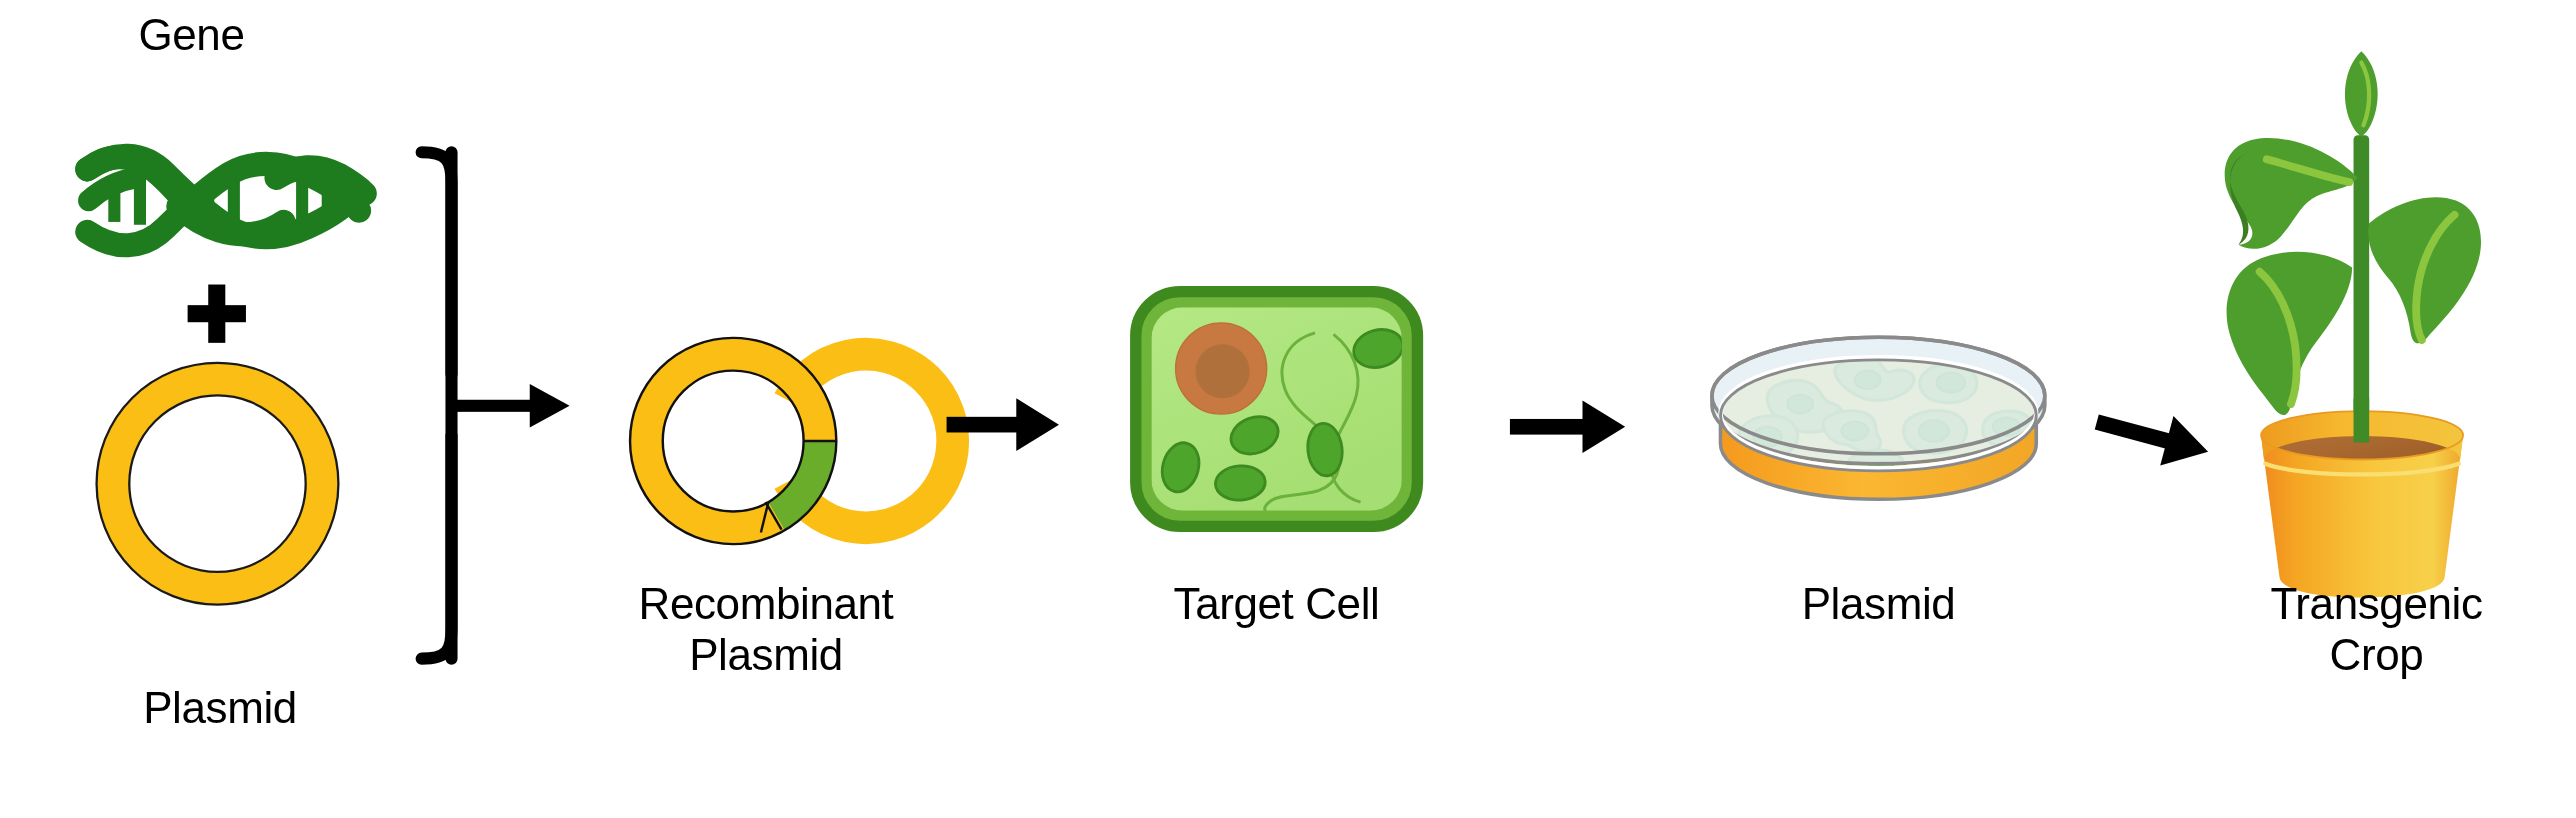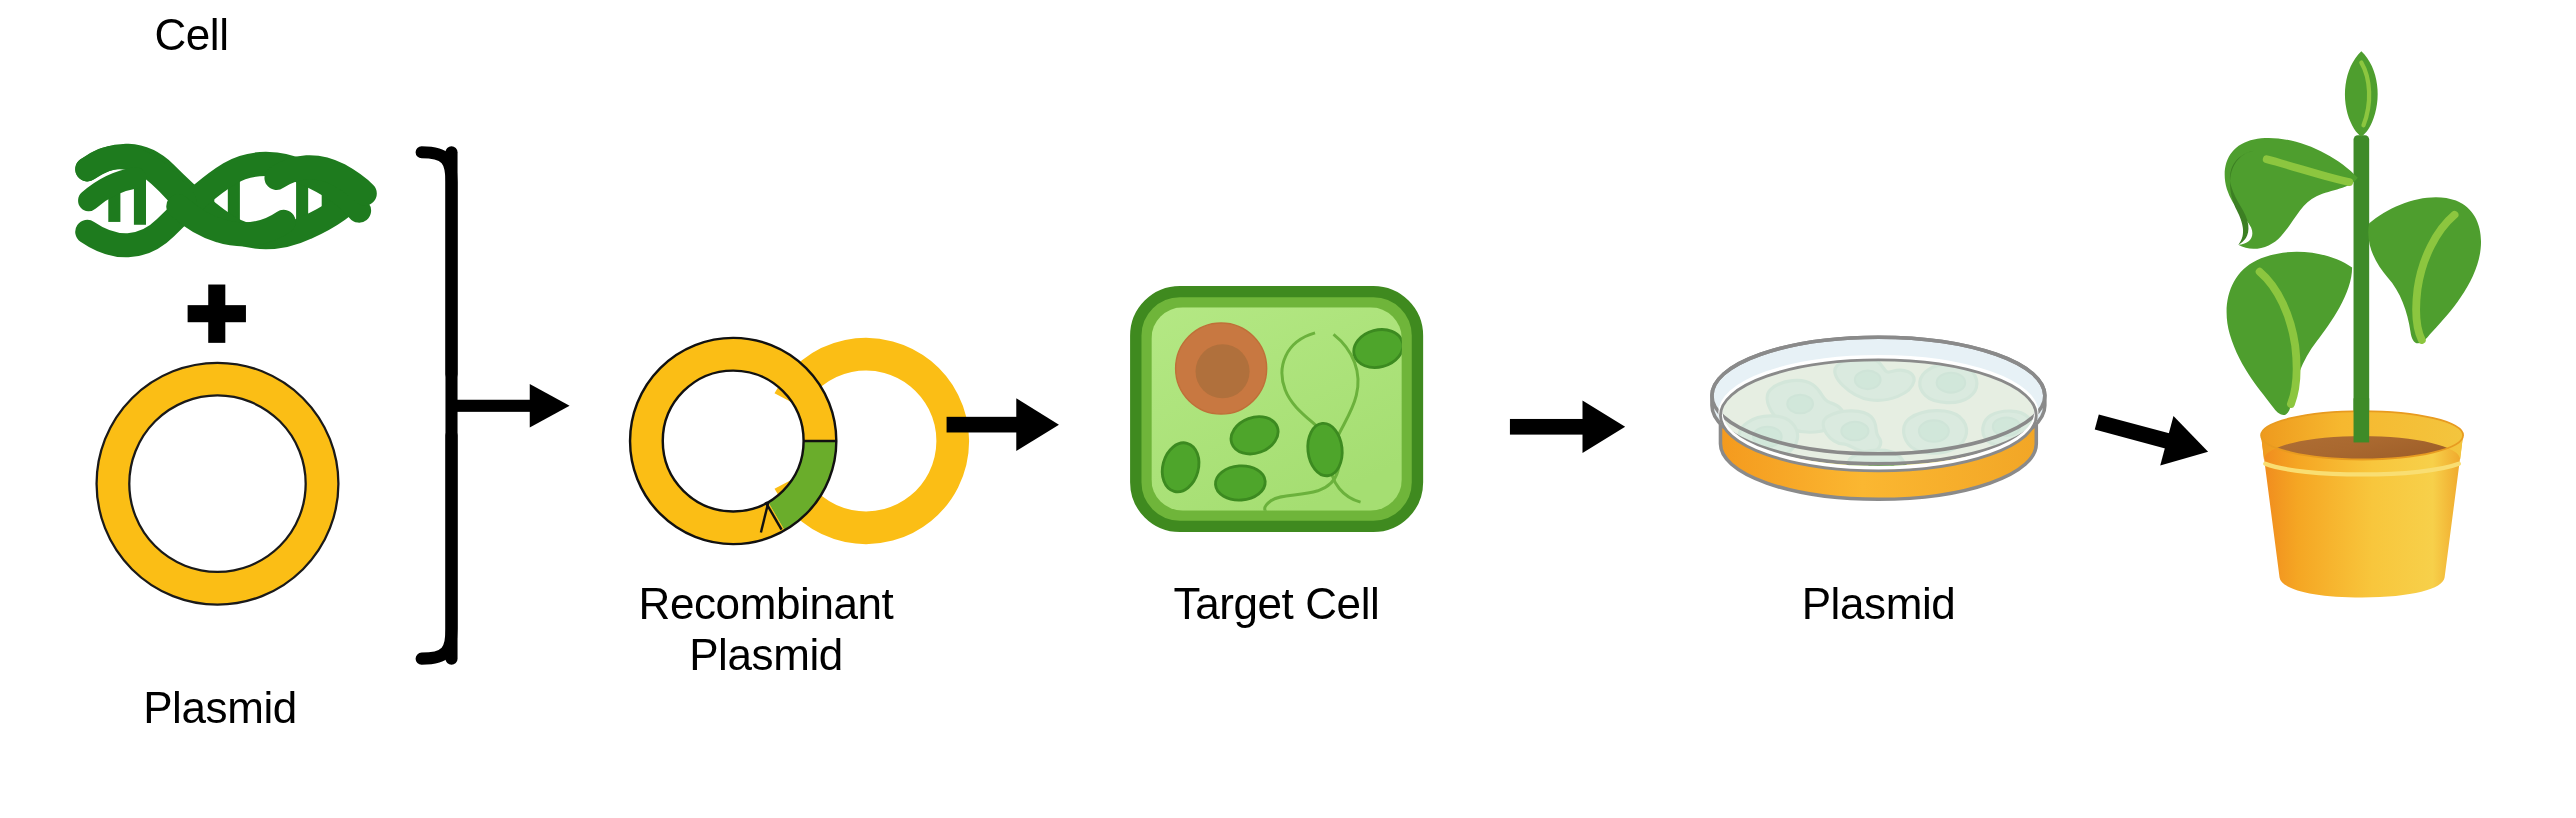--- a/index.html
+++ b/index.html
@@ -285,26 +285,28 @@
 
       <path d="M 3178 612 A 142 34 0 0 1 3462 612 L 3458 646
                A 138 33 0 0 0 3182 646 Z" fill="url(#potRimGrad)"></path>
       <ellipse cx="3320" cy="612" rx="142" ry="34" fill="none" stroke="#E89B20" stroke-width="2.5"></ellipse>
       <path d="M 3184 652 C 3236 672 3404 672 3456 652" fill="none" stroke="#F9DE72" stroke-width="6" stroke-linecap="round"></path>
 
       <rect x="3308" y="560" width="22" height="62" fill="#3E8B28"></rect>
     </g>
   </svg>
 
-  <div class="label" style="left:85px; top:8.5px; width:213px; font-size:44px;">Cell</div>
+  <div class="label" style="left:85px; top:8.5px; width:213px; font-size:44px;">Gene</div>
 
   <div class="label" style="left:85px; top:682px; width:270px; font-size:44px;">Plasmid</div>
 
   <div class="label" style="left:599px; top:578px; width:334px; font-size:44px;">Recombinant
 Plasmid</div>
 
   <div class="label" style="left:1127px; top:578px; width:299px; font-size:44px;">Target Cell</div>
 
   <div class="label" style="left:1729px; top:578px; width:299px; font-size:44px;">Plasmid</div>
 
+  <div class="label" style="left:2213px; top:578px; width:327px; font-size:44px;">Transgenic
+Crop</div>
 
 </div>
 
 
 </body></html>

